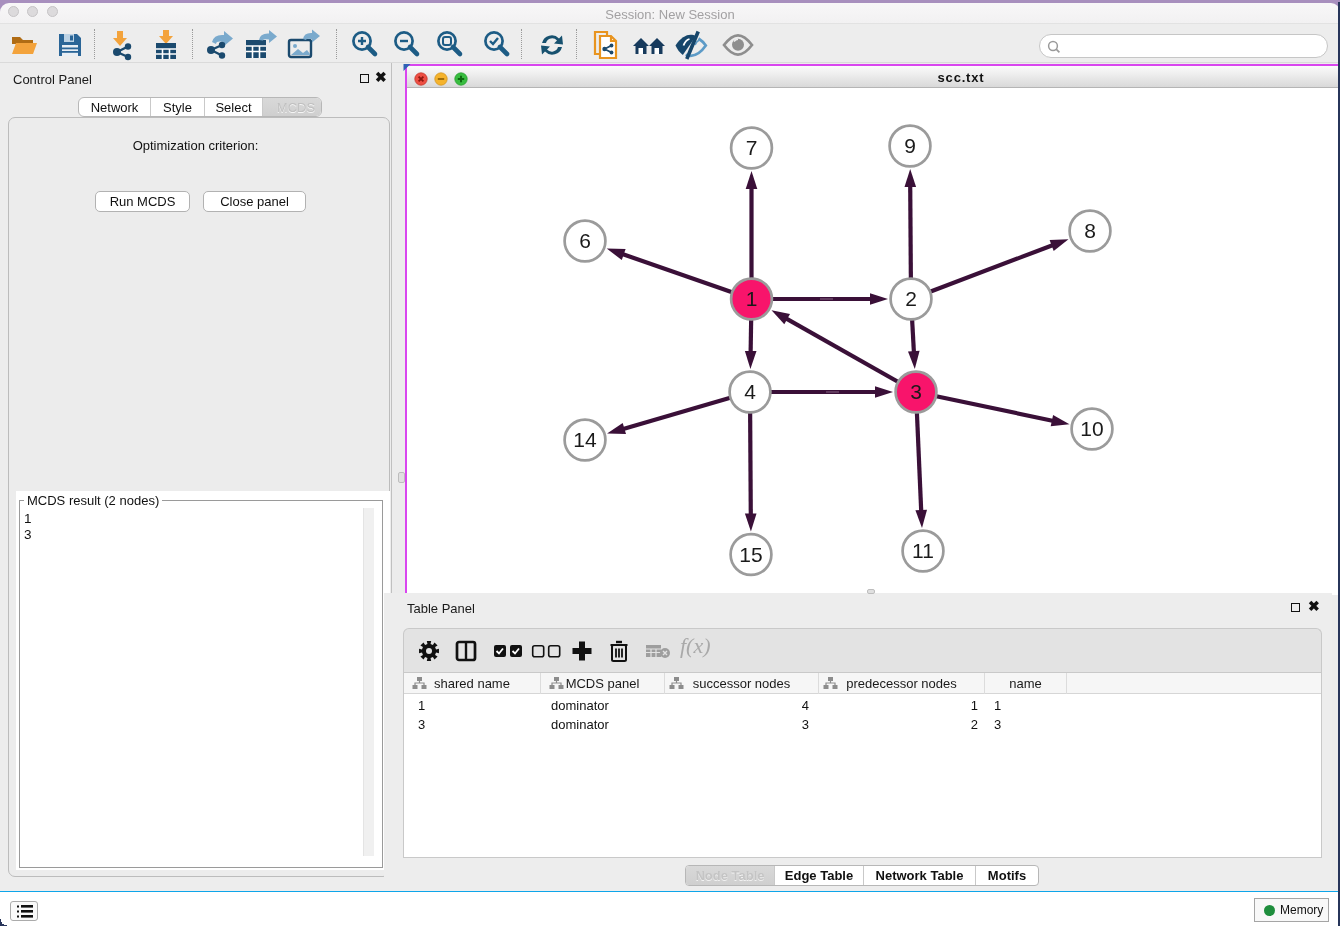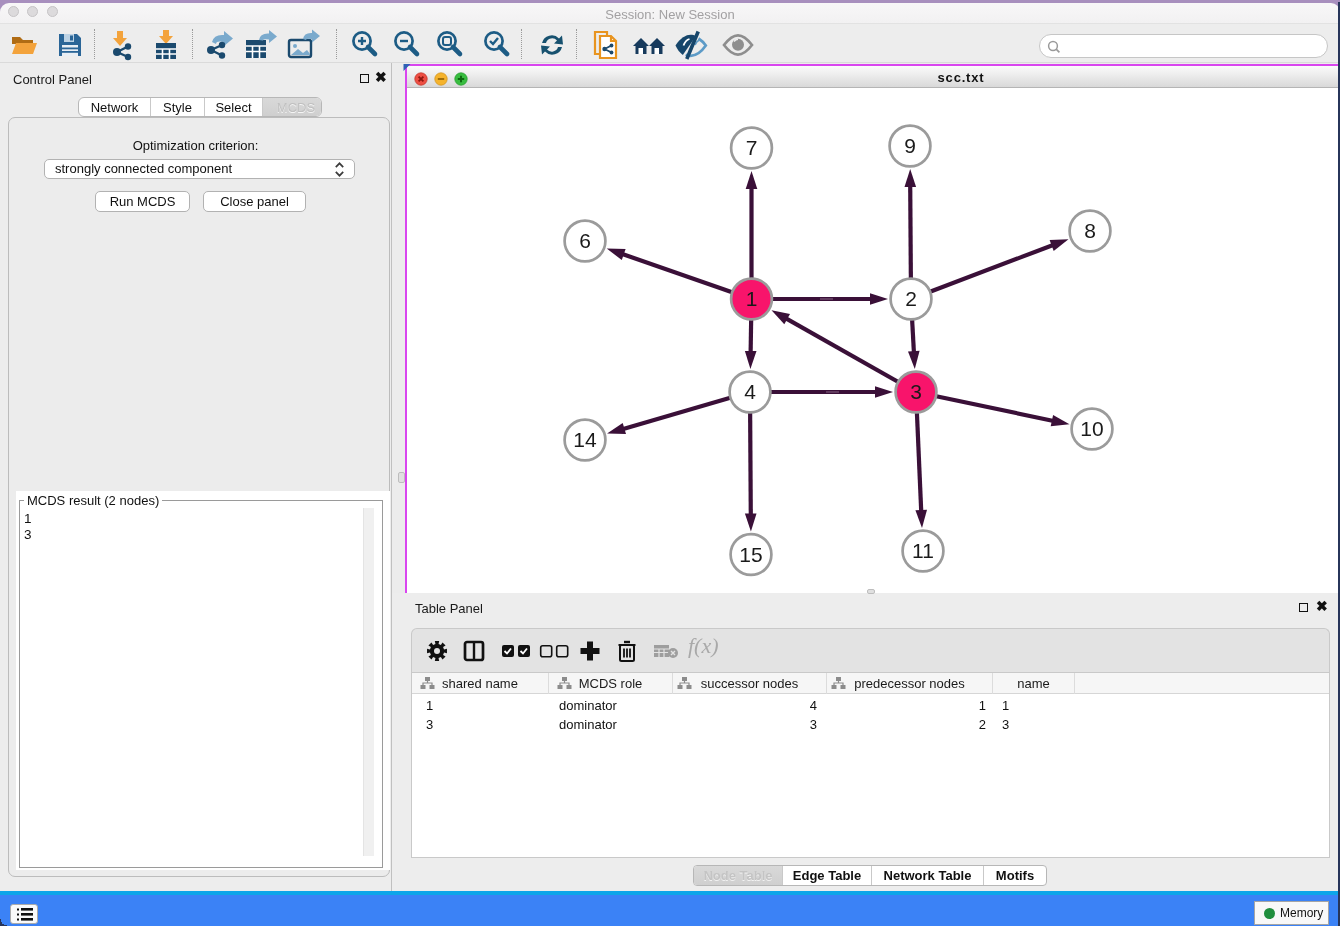--- a/index.html
+++ b/index.html
@@ -30,37 +30,37 @@
 #cp-sub { left:8px; top:54px; width:382px; height:760px; border:1px solid #bcbcbc; border-radius:7px; background:#ececec; }
 #opt-label { left:0; width:100%; top:75px; text-align:center; font-size:13px; color:#111; }
 #opt-select { left:44px; top:96px; width:311px; height:20px; background:#fff; border:1px solid #b2b2b2; border-radius:5px; font-size:13px; color:#111; padding:1px 0 0 10px; }
 .btn { position:absolute; top:128px; height:21px; background:#fff; border:1px solid #b2b2b2; border-radius:5px; font-size:13px; color:#111; text-align:center; padding-top:2px; }
 #mcds-white { left:16px; top:428px; width:374px; height:379px; background:#fff; }
 #mcds-border { left:3px; top:9px; width:364px; height:368px; border:1px solid #9a9a9a; }
 #mcds-label { left:8px; top:2px; font-size:13px; color:#111; background:#fff; padding:0 3px; }
 #mcds-scroll { right:16px; top:17px; width:11px; height:348px; background:#f0f0f0; border-left:1px solid #e4e4e4; }
 
 
-#statusbar { left:0; top:891px; width:1340px; height:35px; background:#3b82f6; border-top:4px solid #0ea5e9; }
+#statusbar { left:0; top:891px; width:1340px; height:35px; background:#ffffff; border-top:1px solid #0ea5e9; }
 #listbtn { left:10px; top:9px; width:28px; height:20px; background:#fafafa; border:1px solid #ababab; border-radius:3px; }
 #membtn { left:1254px; top:6px; width:75px; height:24px; background:#f8f8f8; border:1px solid #a5a5a5; font-size:12px; color:#111; }
 #memdot { left:9px; top:6px; width:11px; height:11px; border-radius:50%; background:#1f8e3d; }
 
 
 #netframe { left:405px; top:64px; width:1112px; height:529px; border:2px solid #d946ef; background:#fff; }
 #netbar { left:0; top:0; width:100%; height:22px; background:linear-gradient(#fbfbfb,#d9d9d9); border-bottom:1px solid #b5b5b5; }
 #nettitle { left:0; width:100%; top:4px; text-align:center; font-size:13px; color:#111; font-weight:bold; letter-spacing:0.8px; }
 #netcanvas { left:0; top:22px; width:931px; height:507px; background:#fff; }
 
 
 #vhandle { left:398px; top:472px; width:7px; height:11px; background:#e0e0e0; border:1px solid #bdbdbd; border-radius:2px; z-index:5; }
 #hhandle { left:867px; top:589px; width:8px; height:5px; background:#e0e0e0; border:1px solid #bdbdbd; border-radius:2px; z-index:5; }
 
 
-#tpanel { left:392px; top:593px; width:948px; height:298px; background:#ededed; }
+#tpanel { left:384px; top:593px; width:948px; height:298px; background:#ededed; }
 #tpanel-title { left:23px; top:8px; font-size:13px; color:#1a1a1a; }
 #ttoolbar { left:19px; top:35px; width:919px; height:44px; background:#e3e3e3; border:1px solid #c9c9c9; border-bottom:none; border-radius:6px 6px 0 0; }
 #ttable { left:19px; top:79px; width:919px; height:186px; background:#fff; border:1px solid #c9c9c9; }
 #thead { left:0; top:0; width:100%; height:21px; background:#f6f6f6; border-bottom:1px solid #d6d6d6; }
 .thcol { position:absolute; top:0; height:21px; border-right:1px solid #dcdcdc; }
 .thlabel { position:absolute; top:3px; width:100%; text-align:center; font-size:13px; color:#1a1a1a; }
 .trow { position:absolute; width:100%; height:19px; font-size:13px; color:#111; }
 .tc { position:absolute; top:2px; }
 #ttabs { left:301px; top:272px; height:21px; display:flex; border:1px solid #b7b7b7; border-radius:4px; overflow:hidden; background:#fff; }
 .ttab { font-size:13px; color:#111; padding-top:2px; text-align:center; border-right:1px solid #c9c9c9; height:100%; font-weight:bold; }
@@ -205,26 +205,20 @@
   <div class="abs" style="left:360px;top:11px;width:9px;height:9px;border:1.5px solid #111;"></div>
   <div class="abs" style="left:375px;top:6px;font-size:14px;font-weight:bold;color:#111;">✖</div>
   <div class="abs" id="cp-tabs">
     <div class="cptab" style="width:72px;">Network</div>
       <div class="cptab" style="width:54px;">Style</div>
       <div class="cptab" style="width:58px;">Select</div>
       <div class="cptab sel" style="width:58px;">MCDS</div>
   </div>
   <div class="abs" id="cp-sub"></div>
   <div class="abs" id="opt-label">Optimization criterion:</div>
-  <div class="abs" id="opt-select">strongly connected component
-    <svg class="abs" style="right:9px;top:2px;" width="11" height="15" viewBox="0 0 11 15">
-      <path d="M1.8 5.2 L5.5 1.3 L9.2 5.2" fill="none" stroke="#3c3c3c" stroke-width="1.7"></path>
-      <path d="M1.8 9.8 L5.5 13.7 L9.2 9.8" fill="none" stroke="#3c3c3c" stroke-width="1.7"></path>
-    </svg>
-  </div>
   <div class="abs btn" style="left:95px;width:95px;">Run MCDS</div>
   <div class="abs btn" style="left:203px;width:103px;">Close panel</div>
   <div class="abs" id="mcds-white">
     <div class="abs" id="mcds-border"></div>
     <div class="abs" id="mcds-label">MCDS result (2 nodes)</div>
     <div class="abs" style="left:8px;top:20px;font-size:13.5px;color:#111;line-height:15.7px;">1<br>3</div>
     <div class="abs" id="mcds-scroll"></div>
   </div>
 </div>
 <svg class="abs" style="left:403px;top:63px;z-index:6;" width="10" height="10" viewBox="0 0 10 10">
@@ -355,21 +349,21 @@
       <path d="M18 8 l4 4 m0 -4 l-4 4" stroke="#e3e3e3" stroke-width="1.4"></path>
     </svg>
     <div class="abs" style="left:276px;top:4px;font-family:'Liberation Serif',serif;font-style:italic;font-size:22px;color:#a9a9a9;">f(x)</div>
   </div>
   <div class="abs" id="ttable">
     <div class="abs" id="thead">
       <div class="thcol" style="left:0;width:137px;">
           <div class="thlabel">shared name</div>
         </div>
       <div class="thcol" style="left:137px;width:124px;">
-          <div class="thlabel">MCDS role</div>
+          <div class="thlabel">MCDS panel</div>
         </div>
       <div class="thcol" style="left:261px;width:154px;">
           <div class="thlabel">successor nodes</div>
         </div>
       <div class="thcol" style="left:415px;width:166px;">
           <div class="thlabel">predecessor nodes</div>
         </div>
       <div class="thcol" style="left:581px;width:82px;">
           <div class="thlabel">name</div>
         </div>

